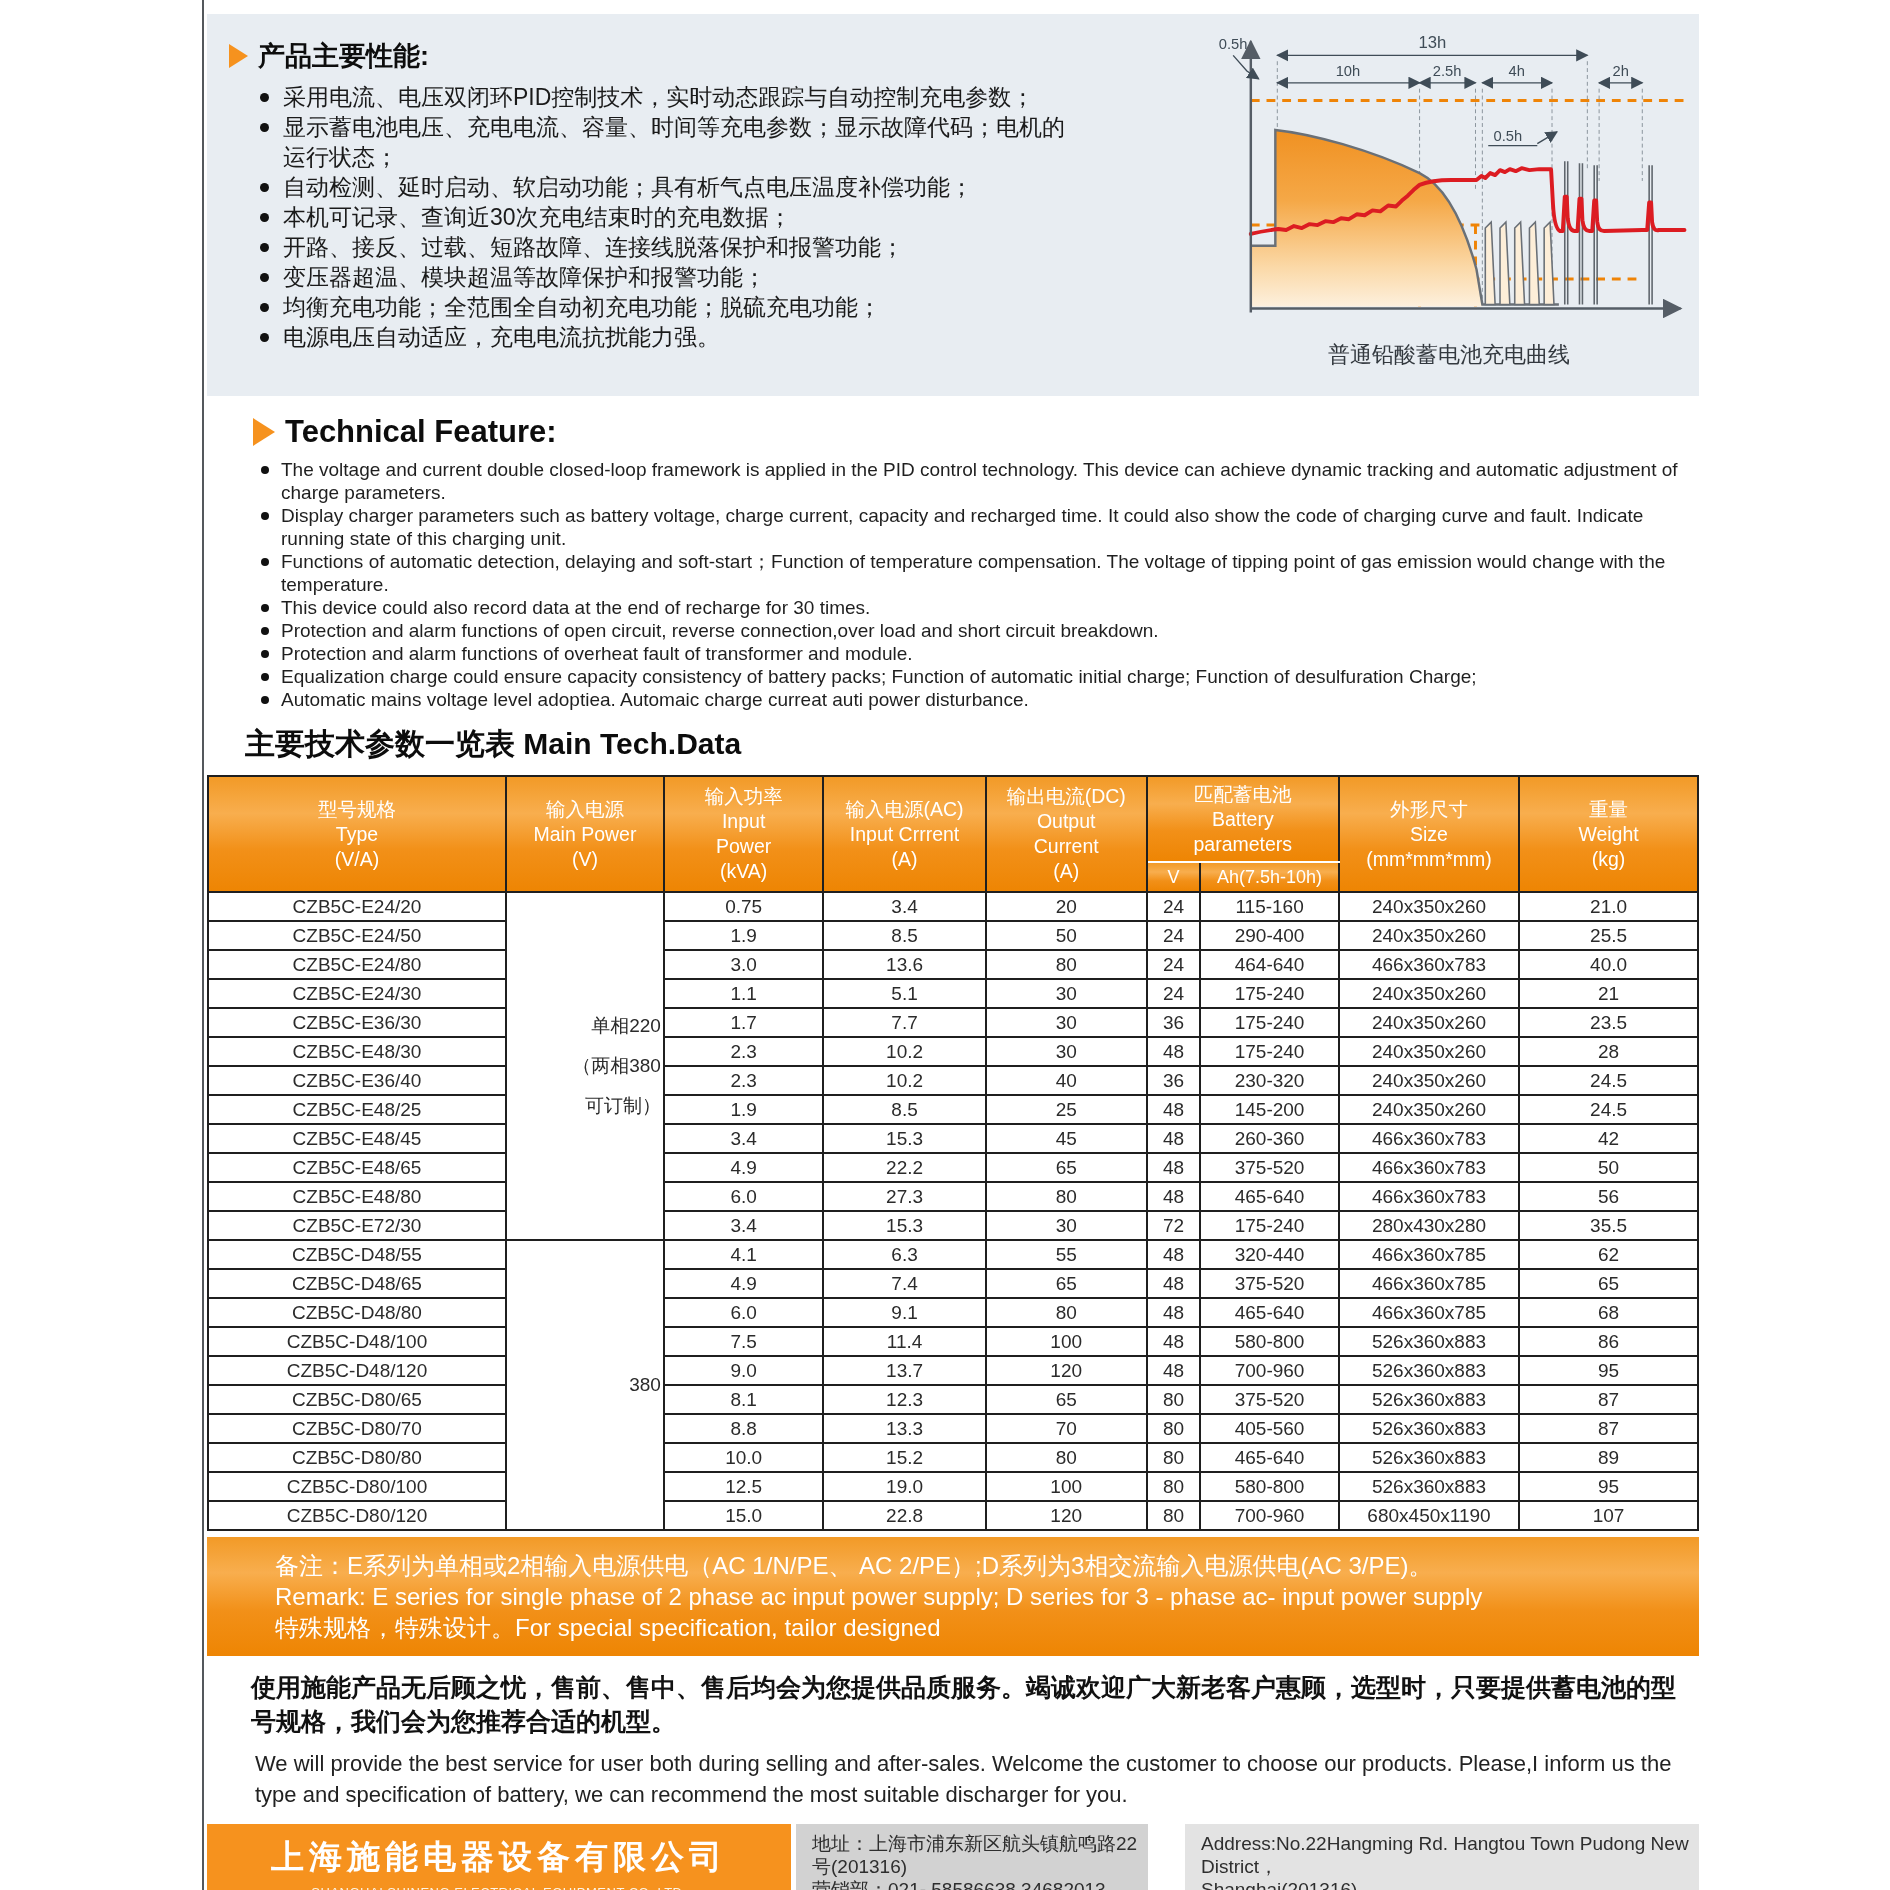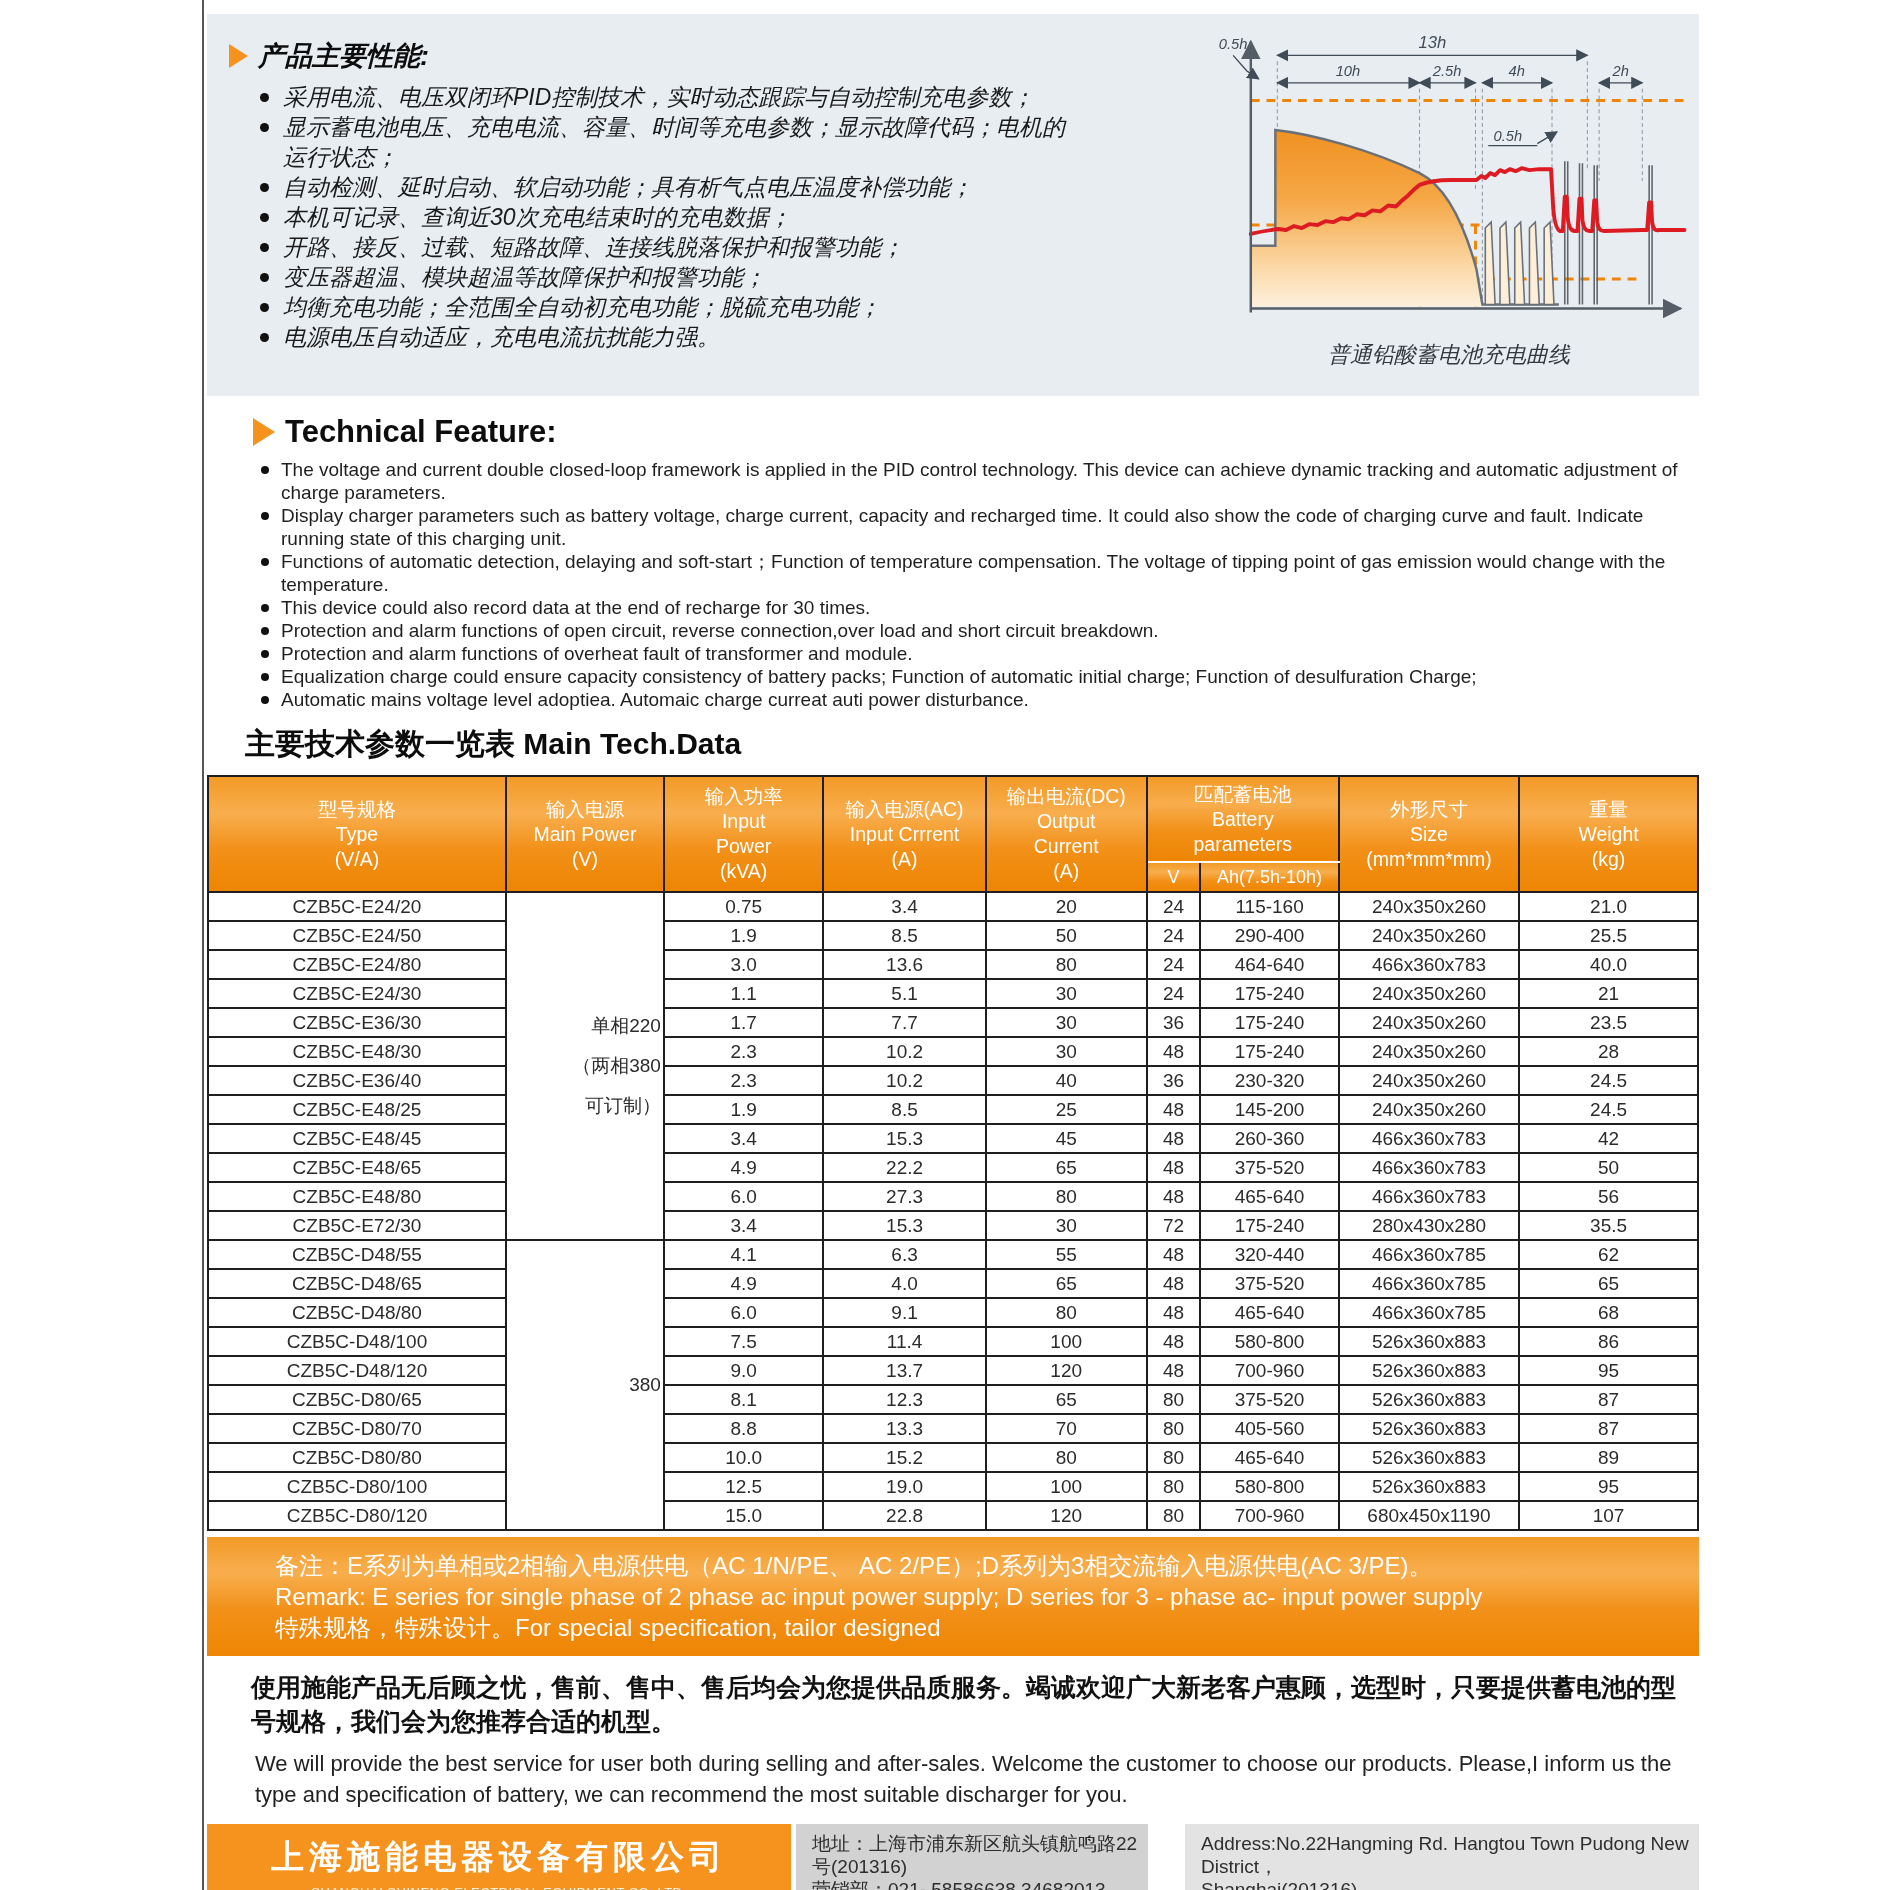--- a/index.html
+++ b/index.html
@@ -5,21 +5,21 @@
   html,body{margin:0;padding:0;}
   body{
     width:1890px;height:1890px;overflow:hidden;background:#ffffff;
     font-family:"Liberation Sans","DejaVu Sans",sans-serif;color:#222;
     position:relative;
   }
   .left-rule{position:absolute;left:202px;top:0;width:2px;height:1890px;background:#54585c;}
   .content{position:absolute;left:207px;top:0;width:1492px;}
 
   
-  .band{margin-top:14px;height:382px;background:#e8edf2;position:relative;font-style:italic;}
+  .band{margin-top:14px;height:382px;background:#e8edf2;position:relative;}
   .perf{padding:24px 0 0 22px;width:880px;}
   .h-orange{display:flex;align-items:center;gap:10px;margin:0 0 8px 0;font-size:27px;font-weight:bold;color:#0d0d0d;}
   .tri{width:0;height:0;border-left:19px solid #f6921e;border-top:12px solid transparent;border-bottom:12px solid transparent;}
   .tri.big{border-left-width:22px;border-top-width:14px;border-bottom-width:14px;}
   ul.blt{list-style:none;margin:0;padding:0;}
   #perf-list{width:830px;margin-left:26px;}
   #perf-list li{position:relative;padding-left:28px;font-size:23px;line-height:30px;color:#1a1a1a;}
   #perf-list li::before{content:"";position:absolute;left:5px;top:11px;width:9px;height:9px;border-radius:50%;background:#111;}
 
   
@@ -401,21 +401,21 @@
           <td>6.3</td>
           <td>55</td>
           <td>48</td>
           <td>320-440</td>
           <td>466x360x785</td>
           <td>62</td>
         </tr>
         <tr>
           <td>CZB5C-D48/65</td>
           <td>4.9</td>
-          <td>4.0</td>
+          <td>7.4</td>
           <td>65</td>
           <td>48</td>
           <td>375-520</td>
           <td>466x360x785</td>
           <td>65</td>
         </tr>
         <tr>
           <td>CZB5C-D48/80</td>
           <td>6.0</td>
           <td>9.1</td>

